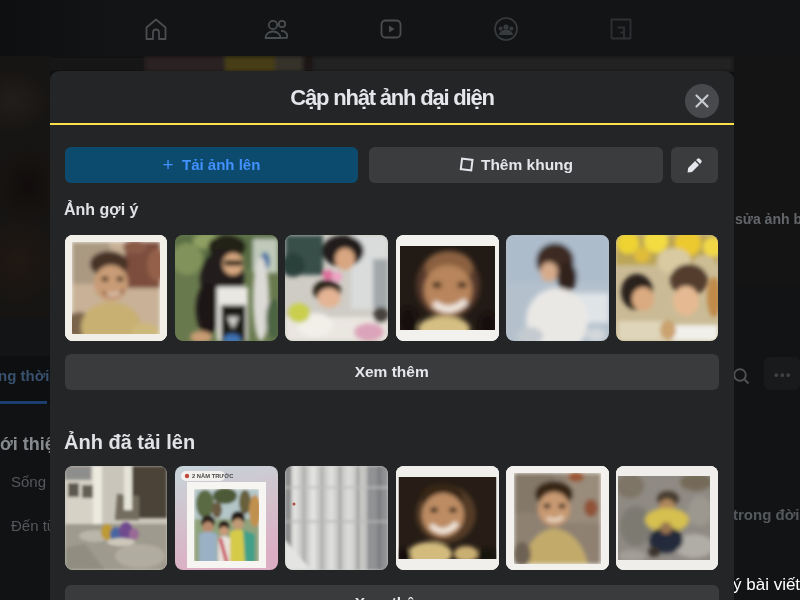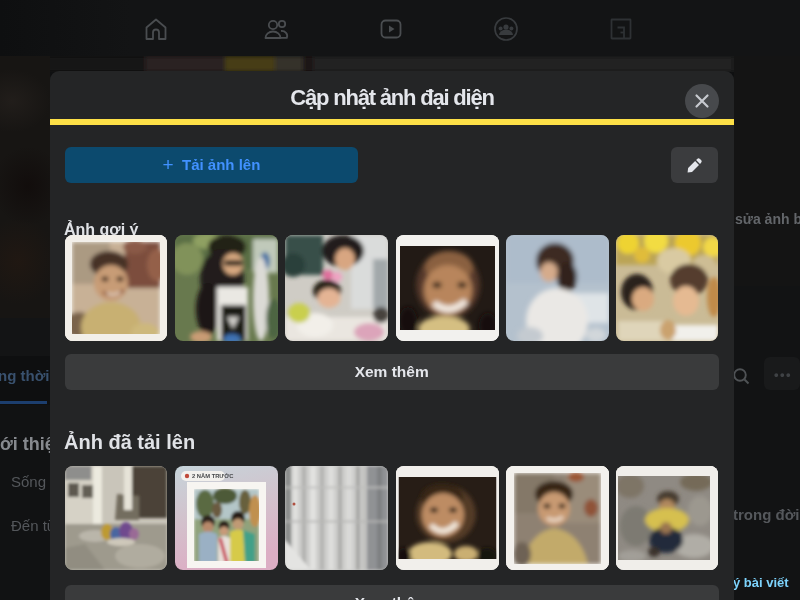--- a/index.html
+++ b/index.html
@@ -76,42 +76,46 @@
   <div class="abs" style="left:734px;top:56px;width:66px;height:230px;background:#141414;"></div>
   <div class="abs" style="left:734px;top:286px;width:66px;height:314px;background:#121314;"></div>
   <div class="abs" style="left:764px;top:357px;width:36px;height:33px;background:#191a1b;border-radius:6px;"></div>
   <div class="abs" style="left:735px;top:211px;white-space:nowrap;color:#63666a;font-size:14px;font-weight:bold;">sửa ảnh bì</div>
   <svg class="abs" style="left:732px;top:367px;" width="19" height="19" viewBox="0 0 19 19" fill="none" stroke="#4f5255" stroke-width="1.9">
     <circle cx="8" cy="8" r="5.8"></circle>
       <path d="M12.5 12.5 L16.5 16.5"></path>
   </svg>
   <div class="abs" style="left:774px;top:367px;color:#3f4245;font-size:13px;letter-spacing:1.5px;font-weight:bold;">•••</div>
   <div class="abs" style="left:733px;top:506px;white-space:nowrap;color:#55585c;font-size:15px;font-weight:bold;">trong đời</div>
-  <div class="abs" style="left:733px;top:575px;white-space:nowrap;color:#7dd3fc;font-size:13px;font-weight:bold;">ý bài viết</div>
+  <div class="abs" style="left:733px;top:575px;white-space:nowrap;color:#ffffff;font-size:17px;font-weight:normal;">ý bài viết</div>
 
   <div class="abs" style="left:50px;top:71px;width:684px;height:560px;background:#242526;border-radius:9px;">
 
-    <div class="abs" style="left:0;top:0;width:684px;height:54px;border-bottom:6px solid #fde047;">
+    <div class="abs" style="left:0;top:0;width:684px;height:54px;border-bottom:2px solid #fde047;">
       <div class="abs" style="left:0;top:14px;width:684px;text-align:center;color:#e4e6eb;font-size:22px;letter-spacing:-1.2px;font-weight:bold;">Cập nhật ảnh đại diện</div>
       <div class="abs" style="left:634.5px;top:12.5px;width:34px;height:34px;border-radius:50%;background:#47494c;">
         <svg style="position:absolute;left:9px;top:9px;" width="16" height="16" viewBox="0 0 16 16" stroke="#c7cacf" stroke-width="2.2" stroke-linecap="round">
           <path d="M2.5 2.5 L13.5 13.5 M13.5 2.5 L2.5 13.5"></path>
         </svg>
       </div>
     </div>
 
     <div class="abs" style="left:14.7px;top:75.5px;width:293.5px;height:36px;background:#0c4a6e;border-radius:6px;text-align:center;line-height:36px;color:#4191ff;font-size:15px;font-weight:bold;"><span style="font-size:19px;font-weight:normal;vertical-align:-1px;">+</span>&nbsp; Tải ảnh lên</div>
+    <div class="abs" style="left:319px;top:75.5px;width:294px;height:36px;background:#3b3c3e;border-radius:6px;text-align:center;line-height:36px;color:#e4e6eb;font-size:15.5px;font-weight:bold;">
+      <svg style="vertical-align:-2.5px;margin-right:7px;" width="15" height="15" viewBox="0 0 15 15" fill="none" stroke="#e4e6eb" stroke-width="2">
+        <rect x="2.4" y="2.2" width="10.5" height="10.5" transform="rotate(7 7.5 7.5)"></rect>
+      </svg>Thêm khung</div>
     <div class="abs" style="left:621px;top:75.5px;width:47px;height:36px;background:#3b3c3e;border-radius:6px;">
       <svg style="position:absolute;left:15px;top:10px;" width="17" height="17" viewBox="0 0 17 17">
         <path fill="#e4e6eb" d="M11.2 1.9 a1.9 1.9 0 0 1 2.7 0 l1.2 1.2 a1.9 1.9 0 0 1 0 2.7 l-1.1 1.1 -3.9-3.9 Z"></path>
         <path fill="#e4e6eb" d="M9.1 4 L13 7.9 L6 14.9 L1.6 15.4 L2.1 11 Z"></path>
       </svg>
     </div>
 
-    <div class="abs" style="left:14px;top:130px;color:#e0e2e6;font-size:16px;font-weight:bold;margin-top:20px;">Ảnh gợi ý</div>
+    <div class="abs" style="left:14px;top:130px;color:#e0e2e6;font-size:16px;font-weight:bold;">Ảnh gợi ý</div>
     <div class="abs" id="row1" style="left:14.7px;top:164px;width:654px;height:106px;">
 
       <svg class="abs" style="left:0;top:0;border-radius:8px;" width="102" height="106" viewBox="0 0 102 106">
         <rect width="102" height="106" fill="#f2efe9"></rect>
         <g filter="url(#b1)">
           <rect x="7" y="7" width="88" height="92" fill="#c8b196"></rect>
           <rect x="7" y="7" width="38" height="42" fill="#ab9a82"></rect>
           <rect x="60" y="7" width="35" height="46" fill="#7c4e3c"></rect>
           <ellipse cx="92" cy="30" rx="10" ry="16" fill="#94604a"></ellipse>
           <ellipse cx="70" cy="12" rx="12" ry="7" fill="#8a5a46"></ellipse>

